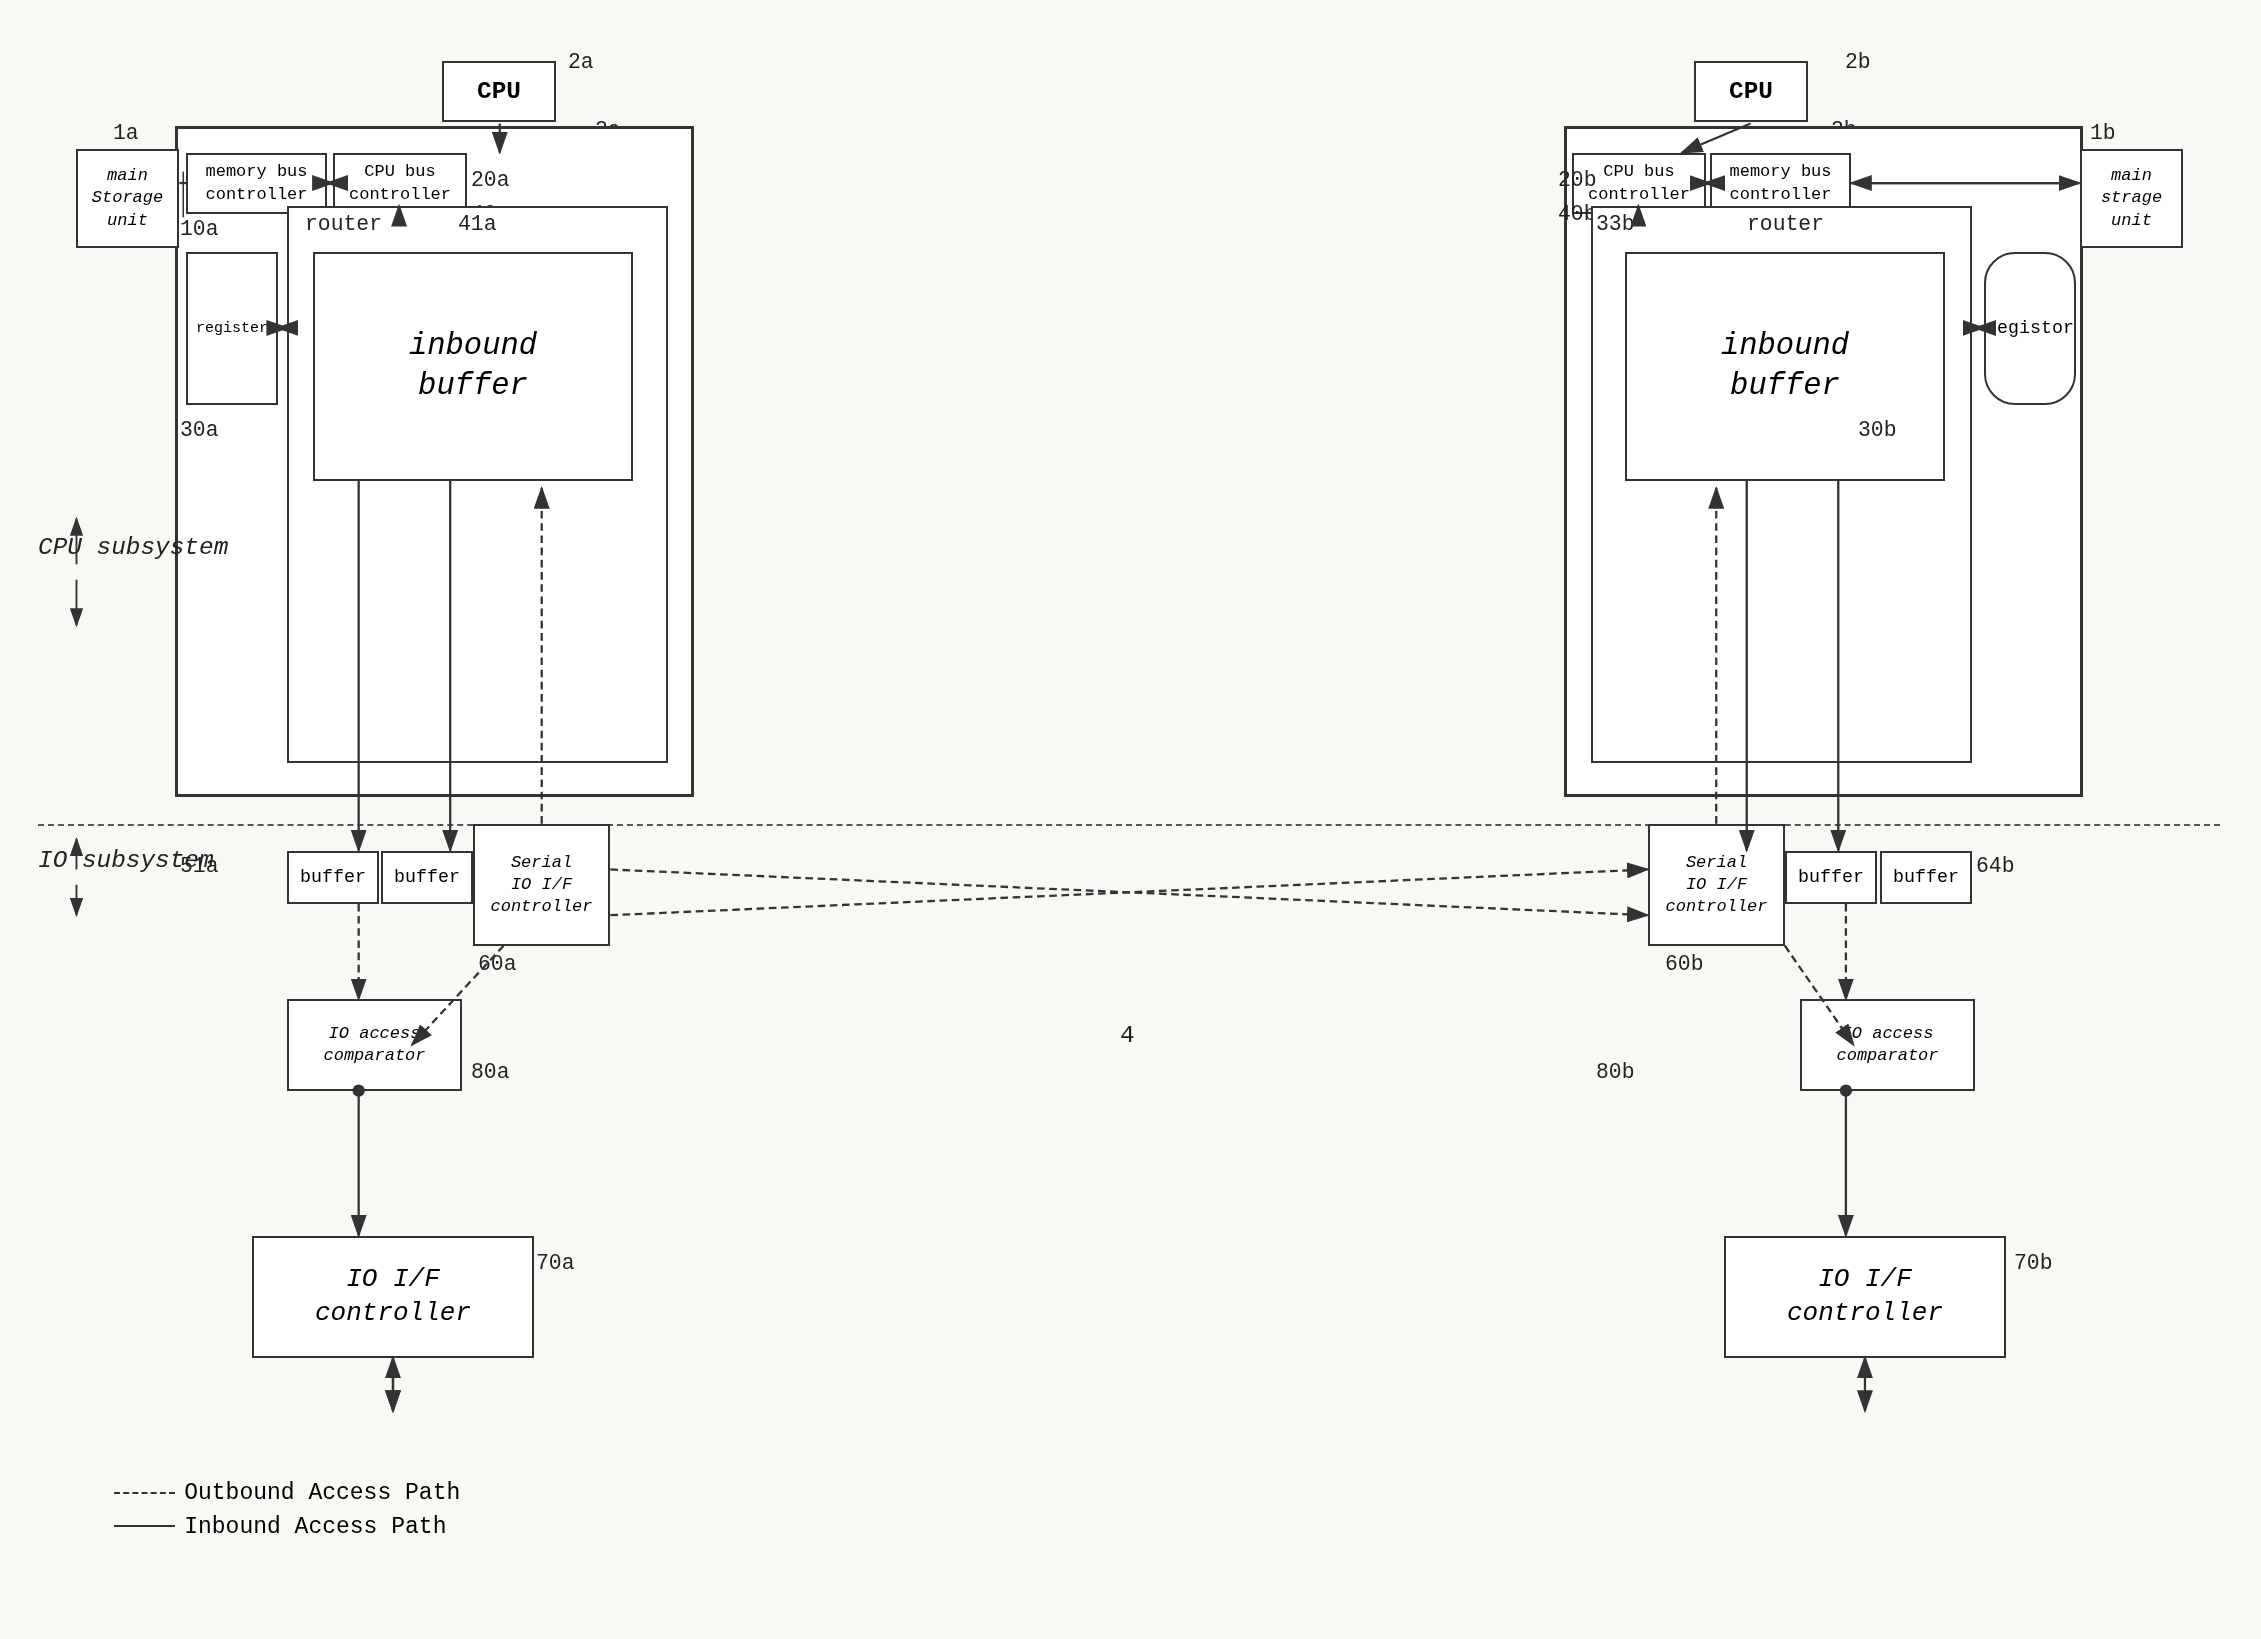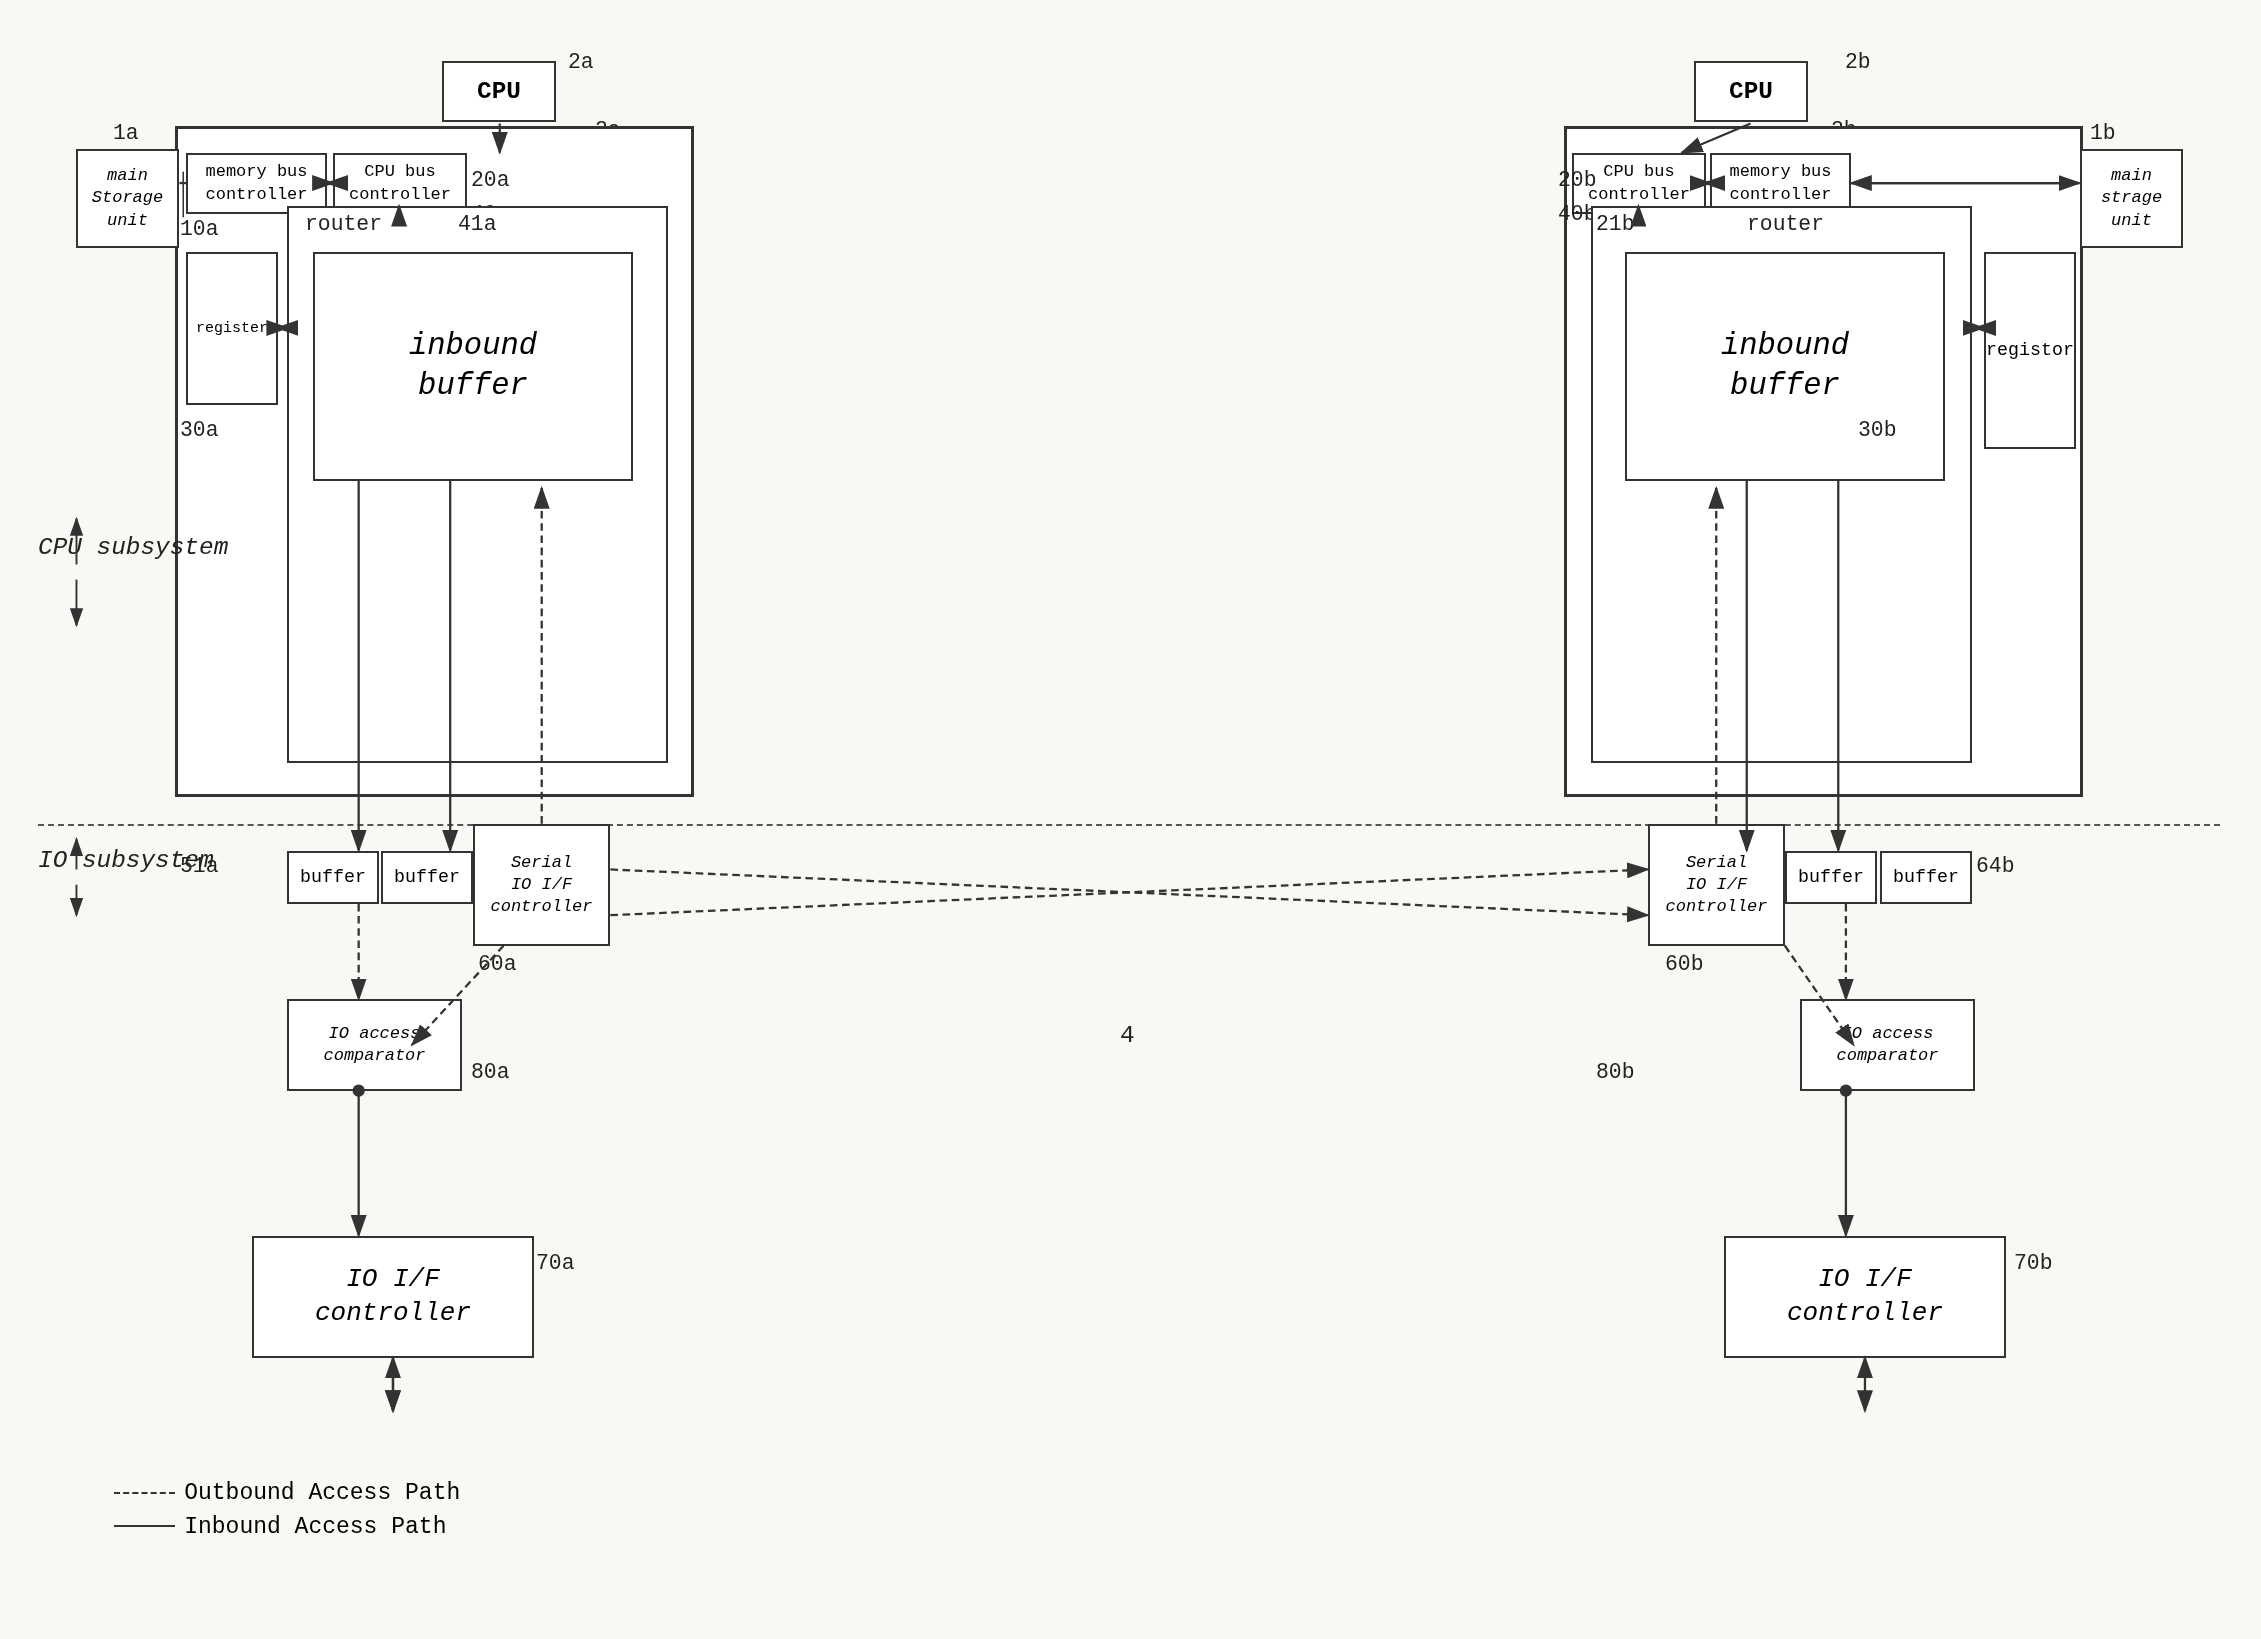--- a/index.html
+++ b/index.html
@@ -202,30 +202,30 @@
     <span style="white-space:pre-line;">memory bus
 controller</span>
   </div>
 
   <div class="label" style="left:1558px; top:168px;">20b</div>
 
   <div class="label" style="left:1558px; top:202px;">40b</div>
 
   <div class="label" style="left:1858px; top:217px;">10b</div>
 
-  <div class="box" style="left:1984px; top:252px; width:92px; height:197px; font-size:18.3px;">
+  <div class="box" style="left:1984px; top:252px; width:92px; height:153px; font-size:18.3px;border-radius:31px;">
     <span>registor</span>
   </div>
 
   <div class="box" style="left:1591px; top:206px; width:381px; height:557px; font-size:23px;">
   </div>
 
   <div class="label" style="left:1747px; top:212px; font-size:21.4px;">router</div>
 
-  <div class="label" style="left:1596px; top:212px;">21b</div>
+  <div class="label" style="left:1596px; top:212px;">33b</div>
 
   <div class="box" style="left:1625px; top:252px; width:320px; height:229px; font-size:30.5px; font-style:italic;">
     <span style="white-space:pre-line;">inbound
 buffer</span>
   </div>
 
   <div class="label" style="left:1858px; top:418px;">30b</div>
 
   <div class="box" style="left:1785px; top:851px; width:92px; height:53px; font-size:18.3px;">
     <span>buffer</span>

